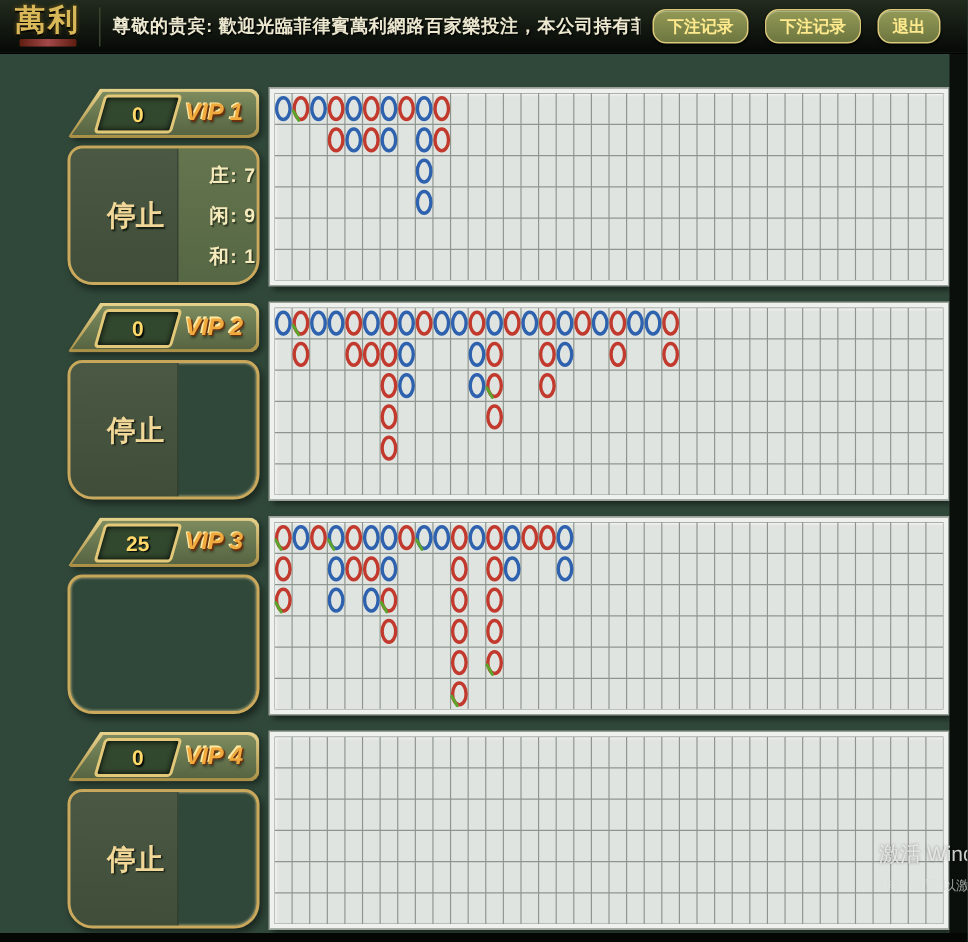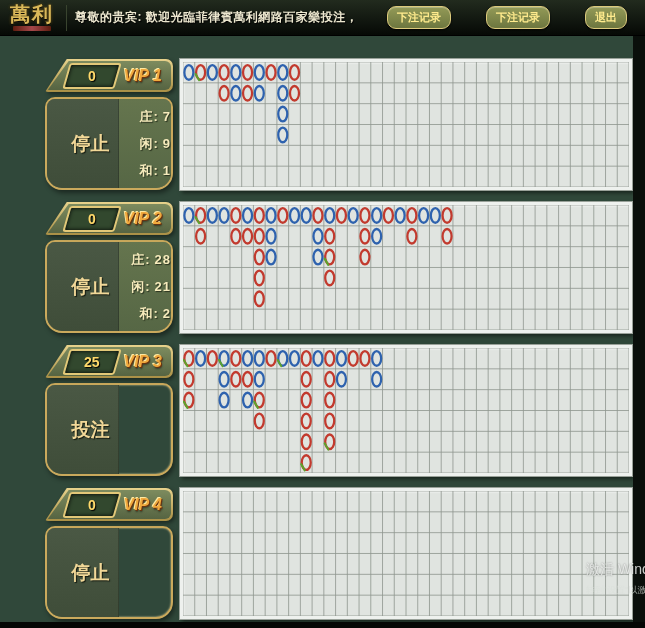--- a/index.html
+++ b/index.html
@@ -18,21 +18,21 @@
   .logo-sub{width:38px;height:5px;margin:2px auto 0;border-radius:1px;
             background:linear-gradient(90deg,#5e1d10,#a5484a 50%,#5e1d10);
             box-shadow:0 0 1px #caa text;}
   .tb-divider{width:1px;height:26px;background:#39442f;flex:0 0 auto;}
   .notice{flex:1;color:#ece7cf;font-size:12px;font-weight:bold;white-space:nowrap;
           overflow:hidden;text-shadow:1px 1px 1px #000;letter-spacing:.5px;}
   .tb-buttons{display:flex;gap:11px;margin-right:12px;flex:0 0 auto;}
   .tb-btn{background:linear-gradient(#939a57,#6d763f);border:1px solid #dcca7c;border-radius:9px;
           color:#ffeb8d;font-size:11px;font-weight:bold;padding:3px 9px;cursor:pointer;
           box-shadow:0 1px 2px #000,inset 0 1px 0 rgba(255,255,255,.25);
-          font-family:"Liberation Sans",sans-serif;white-space:nowrap;margin-left:24px;}
+          font-family:"Liberation Sans",sans-serif;white-space:nowrap;}
 
   
   .main{position:absolute;top:36px;left:0;right:0;bottom:0;
         padding:23px 13px 0 45px;box-sizing:border-box;
         display:flex;flex-direction:column;gap:12px;}
   .section{display:flex;gap:7px;height:131px;flex:0 0 auto;}
   .left-col{width:128px;flex:0 0 auto;display:flex;flex-direction:column;}
 
   
   .badge{height:33px;position:relative;margin-bottom:5px;filter:drop-shadow(2px 2px 2px rgba(0,0,0,.45));}
@@ -151,25 +151,20 @@
           <div class="badge-fill">
             <div class="count-box">
                 <span>0</span>
               </div>
             <div class="vip-name">VIP 2</div>
           </div>
         </div>
         <div class="panel">
           <div class="status-cell">
             <span class="status-text">停止</span>
-          </div>
-          <div class="stats-cell">
-            <div class="stat-line"><span>庄:</span><span class="v">28</span></div>
-            <div class="stat-line"><span>闲:</span><span class="v">21</span></div>
-            <div class="stat-line"><span>和:</span><span class="v">2</span></div>
           </div>
         </div>
       </div>
       <div class="grid-wrap">
           <svg viewBox="0 0 456 120" preserveAspectRatio="none">
             <path d="M0 0V120M12 0V120M24 0V120M36 0V120M48 0V120M60 0V120M72 0V120M84 0V120M96 0V120M108 0V120M120 0V120M132 0V120M144 0V120M156 0V120M168 0V120M180 0V120M192 0V120M204 0V120M216 0V120M228 0V120M240 0V120M252 0V120M264 0V120M276 0V120M288 0V120M300 0V120M312 0V120M324 0V120M336 0V120M348 0V120M360 0V120M372 0V120M384 0V120M396 0V120M408 0V120M420 0V120M432 0V120M444 0V120M456 0V120M0 0H456M0 20H456M0 40H456M0 60H456M0 80H456M0 100H456M0 120H456" stroke="#8e958e" stroke-width="0.8" fill="none"></path>
             <ellipse cx="6" cy="10" rx="4.6" ry="7" fill="none" stroke="#2e62ae" stroke-width="2.3"></ellipse>
             <ellipse cx="18" cy="10" rx="4.6" ry="7" fill="none" stroke="#c23a2e" stroke-width="2.3"></ellipse>
             <line x1="12.8" y1="11.5" x2="16.5" y2="17.5" stroke="#5ca42c" stroke-width="2" stroke-linecap="round"></line>
             <ellipse cx="30" cy="10" rx="4.6" ry="7" fill="none" stroke="#2e62ae" stroke-width="2.3"></ellipse>
@@ -222,23 +217,20 @@
         <div class="badge">
           <div class="badge-border"></div>
           <div class="badge-fill">
             <div class="count-box">
                 <span>25</span>
               </div>
             <div class="vip-name">VIP 3</div>
           </div>
         </div>
         <div class="panel">
-          <div class="status-cell">
-            <span class="status-text">投注</span>
-          </div>
         </div>
       </div>
       <div class="grid-wrap">
           <svg viewBox="0 0 456 120" preserveAspectRatio="none">
             <path d="M0 0V120M12 0V120M24 0V120M36 0V120M48 0V120M60 0V120M72 0V120M84 0V120M96 0V120M108 0V120M120 0V120M132 0V120M144 0V120M156 0V120M168 0V120M180 0V120M192 0V120M204 0V120M216 0V120M228 0V120M240 0V120M252 0V120M264 0V120M276 0V120M288 0V120M300 0V120M312 0V120M324 0V120M336 0V120M348 0V120M360 0V120M372 0V120M384 0V120M396 0V120M408 0V120M420 0V120M432 0V120M444 0V120M456 0V120M0 0H456M0 20H456M0 40H456M0 60H456M0 80H456M0 100H456M0 120H456" stroke="#8e958e" stroke-width="0.8" fill="none"></path>
             <ellipse cx="6" cy="10" rx="4.6" ry="7" fill="none" stroke="#c23a2e" stroke-width="2.3"></ellipse>
             <line x1="0.7999999999999998" y1="11.5" x2="4.5" y2="17.5" stroke="#5ca42c" stroke-width="2" stroke-linecap="round"></line>
             <ellipse cx="18" cy="10" rx="4.6" ry="7" fill="none" stroke="#2e62ae" stroke-width="2.3"></ellipse>
             <ellipse cx="30" cy="10" rx="4.6" ry="7" fill="none" stroke="#c23a2e" stroke-width="2.3"></ellipse>
             <ellipse cx="42" cy="10" rx="4.6" ry="7" fill="none" stroke="#2e62ae" stroke-width="2.3"></ellipse>

